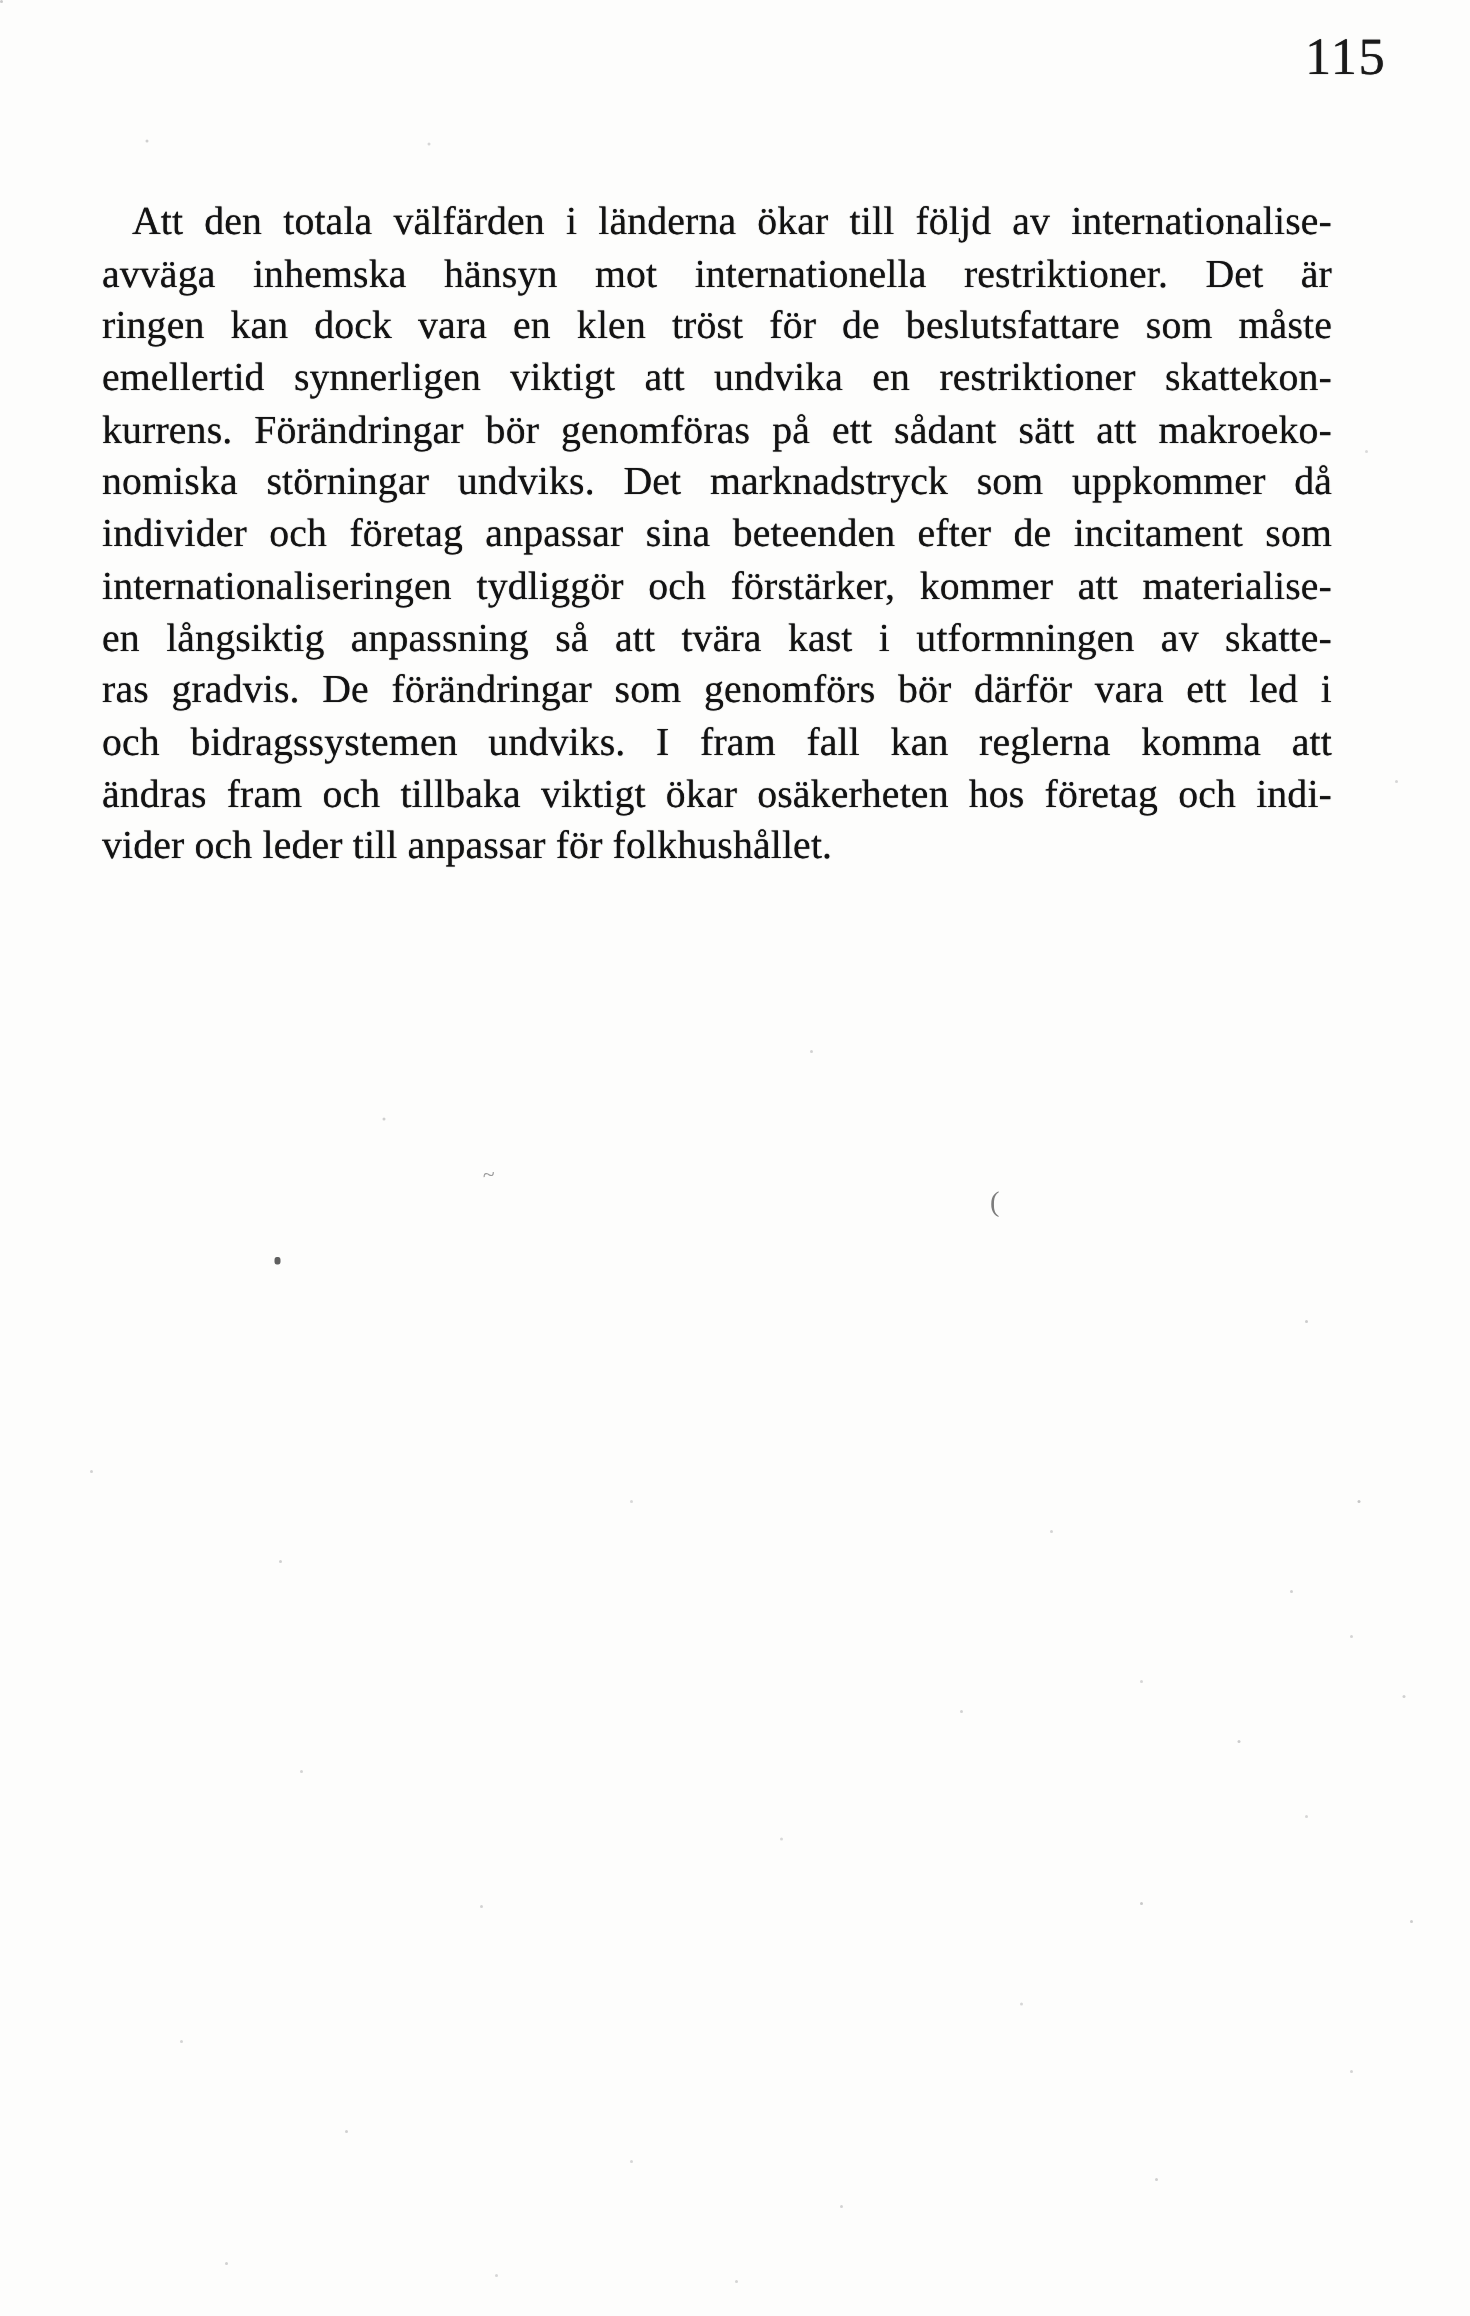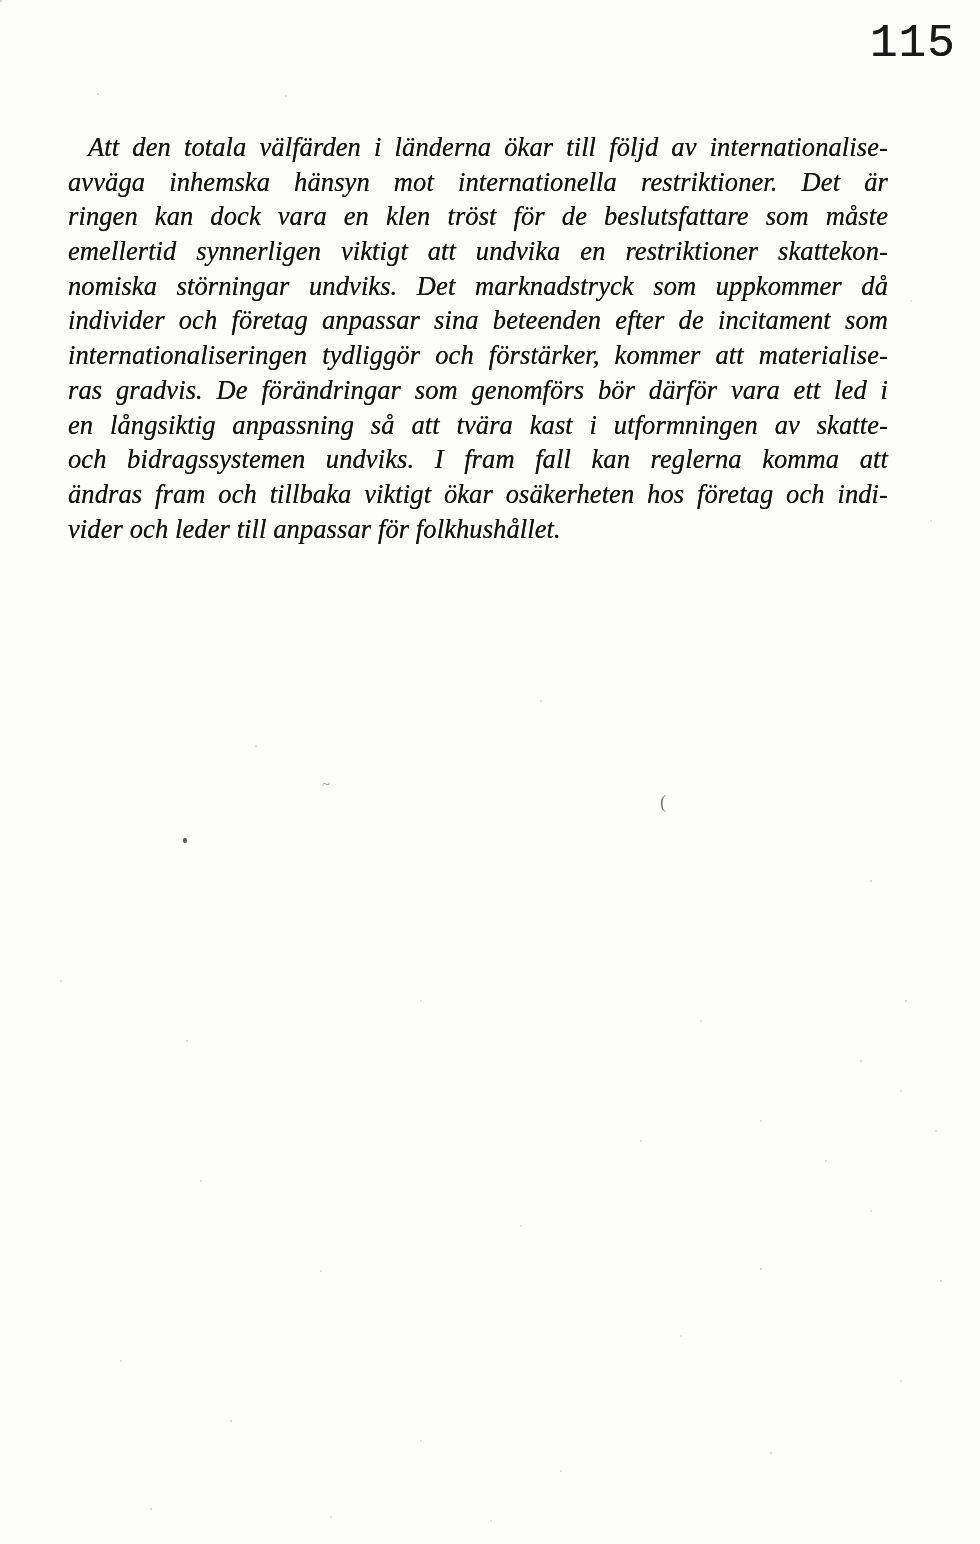--- a/index.html
+++ b/index.html
@@ -35,32 +35,30 @@
       420px 1440px 0 #d6d6d6, 560px 1470px 0 #d2d2d2, 770px 1452px 0 #cfcfcf,
       900px 1380px 0 #d4d4d4, 940px 1280px 0 #cccccc, 680px 1335px 0 #d6d6d6,
       150px 1508px 0 #d0d0d0, 330px 1516px 0 #d6d6d6, 490px 1520px 0 #d4d4d4,
       910px 300px 0 #dadada, 930px 520px 0 #d6d6d6, 60px 980px 0 #d2d2d2,
       255px 745px 0 #cfcfcf;
   }
   .page-number {
     position: absolute;
     top: 18px;
     left: 870px;
-    font-size: 46px;
+    font-size: 35px;
     letter-spacing: 1px;
     color: #1a1a1a;
     text-shadow: 0 0 0.5px #1a1a1a;
-    font-family: Liberation Mono, monospace;
   }
   .paragraph {
     position: absolute;
     top: 130px;
     left: 68px;
     width: 820px;
-    font-style: italic;
   }
   .line {
     height: 34.7px;
     line-height: 34.7px;
     font-size: 26.5px;
     letter-spacing: 0.1px;
     white-space: nowrap;
     text-align: justify;
     text-align-last: justify;
     -moz-text-align-last: justify;
@@ -95,25 +93,26 @@
 
   <div class="noise"></div>
 
   <div class="page-number">115</div>
 
   <div class="paragraph">
     <div class="line first">Att den totala välfärden i länderna ökar till följd av internationalise-</div>
     <div class="line">avväga inhemska hänsyn mot internationella restriktioner. Det är</div>
     <div class="line">ringen kan dock vara en klen tröst för de beslutsfattare som måste</div>
     <div class="line">emellertid synnerligen viktigt att undvika en restriktioner skattekon-</div>
+    <div class="line">kurrens. Förändringar bör genomföras på ett sådant sätt att makroeko-</div>
     <div class="line">nomiska störningar undviks. Det marknadstryck som uppkommer då</div>
     <div class="line">individer och företag anpassar sina beteenden efter de incitament som</div>
     <div class="line">internationaliseringen tydliggör och förstärker, kommer att materialise-</div>
+    <div class="line">en långsiktig anpassning så att tvära kast i utformningen av skatte-</div>
     <div class="line">ras gradvis. De förändringar som genomförs bör därför vara ett led i</div>
-    <div class="line">en långsiktig anpassning så att tvära kast i utformningen av skatte-</div>
     <div class="line">och bidragssystemen undviks. I fram fall kan reglerna komma att</div>
     <div class="line">ändras fram och tillbaka viktigt ökar osäkerheten hos företag och indi-</div>
     <div class="line last">vider och leder till anpassar för folkhushållet.</div>
   </div>
 
   <span class="artifact artifact-squiggle">~</span>
 
   <span class="artifact artifact-paren">(</span>
 
   <span class="artifact artifact-dot"></span>

